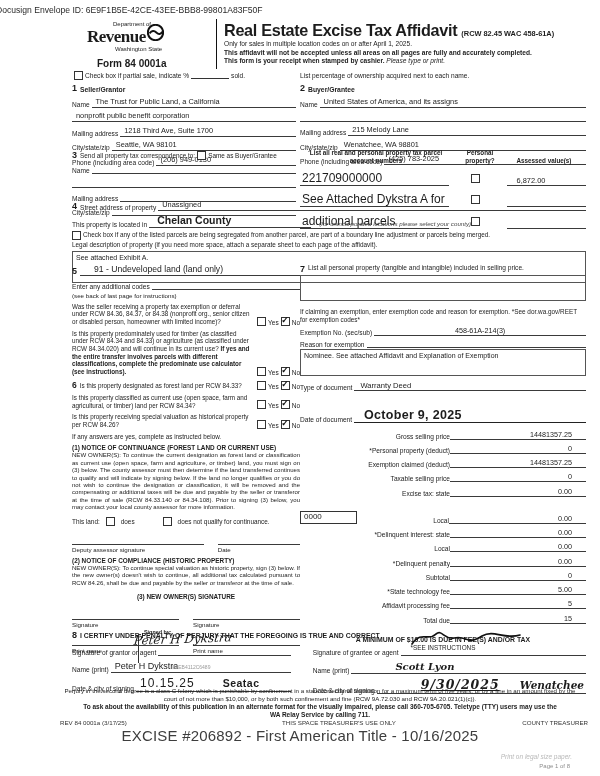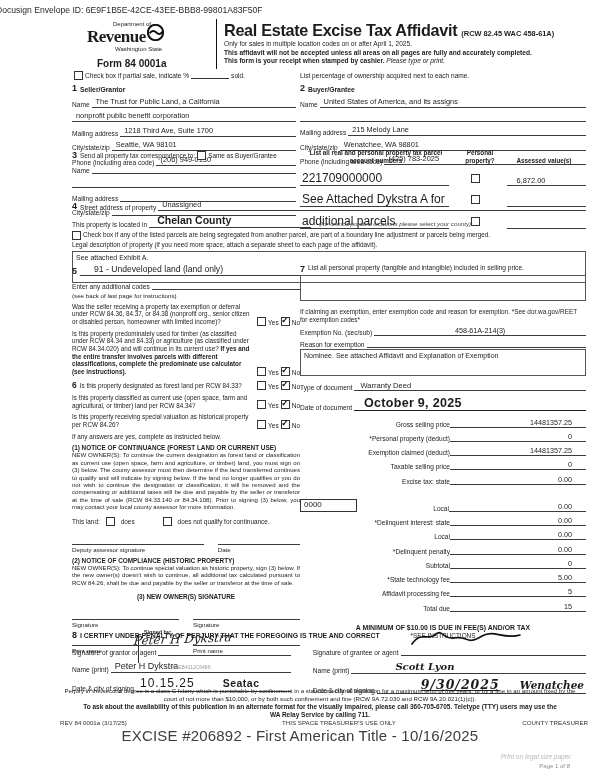--- a/index.html
+++ b/index.html
@@ -75,21 +75,21 @@
   .sec7{position:absolute;top:264px;left:300px;width:286px;}
   .s7head{display:flex;}
   .s7head .q{font-size:6.6px;}
   .emptybox{border:1px solid #555;height:24px;margin-top:1px;}
   .exnote{font-size:6.4px;line-height:1.25;margin-top:7px;}
   .exline{display:flex;align-items:flex-end;margin-top:2px;}
   .exval{flex:1;border-bottom:1px solid #3a3a3a;font-size:7.2px;text-align:center;}
   .reasonbox{border:1px solid #555;height:21px;padding:2px 3px;font-size:7px;margin-top:1px;}
   .docline{display:flex;align-items:flex-end;margin-top:5px;}
   .docval{flex:1;border-bottom:1px solid #3a3a3a;font-size:7.6px;padding-left:6px;}
-  .dateval{flex:1;border-bottom:1.4px solid #222;font-size:12.5px;font-weight:bold;padding-left:10px;letter-spacing:0.3px;}
+  .dateval{flex:1;border-bottom:1.4px solid #222;font-size:12.5px;font-weight:bold;padding-left:10px;letter-spacing:0.3px;margin-top:12px;}
   .money{margin-top:7px;}
   .mrow{display:flex;align-items:flex-end;margin-top:4.3px;}
   .mlbl{width:150px;text-align:right;font-size:6.6px;white-space:nowrap;flex:none;}
   .mval{flex:1;border-bottom:1px solid #3a3a3a;font-size:7.2px;text-align:right;padding-right:14px;min-height:8px;}
   .mrow.gap{margin-top:14px;}
   .locbox{border:1.2px solid #333;width:52px;height:11px;font-size:8px;padding-left:3px;flex:none;}
   .mrow.loc .mlbl{width:92px;}
   .minnote{font-weight:bold;font-size:6.9px;margin-top:12px;text-align:center;}
   .seeinstr{font-size:6.4px;text-align:center;margin-top:1px;}
   

